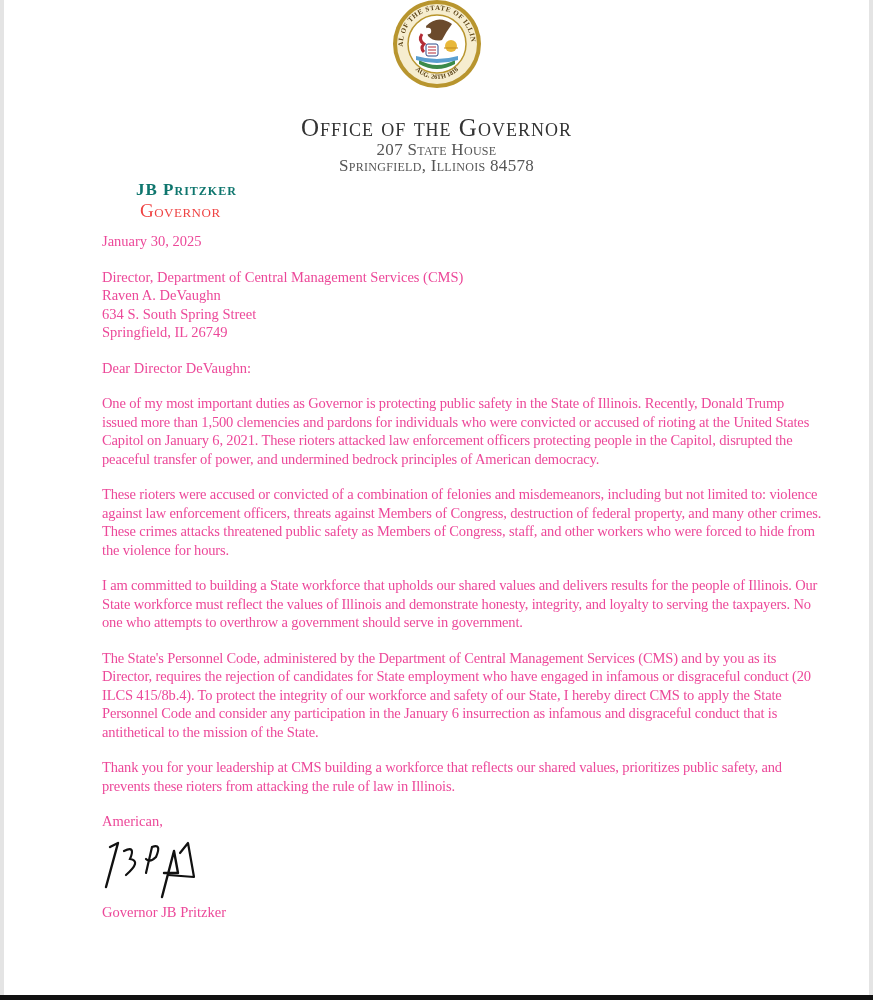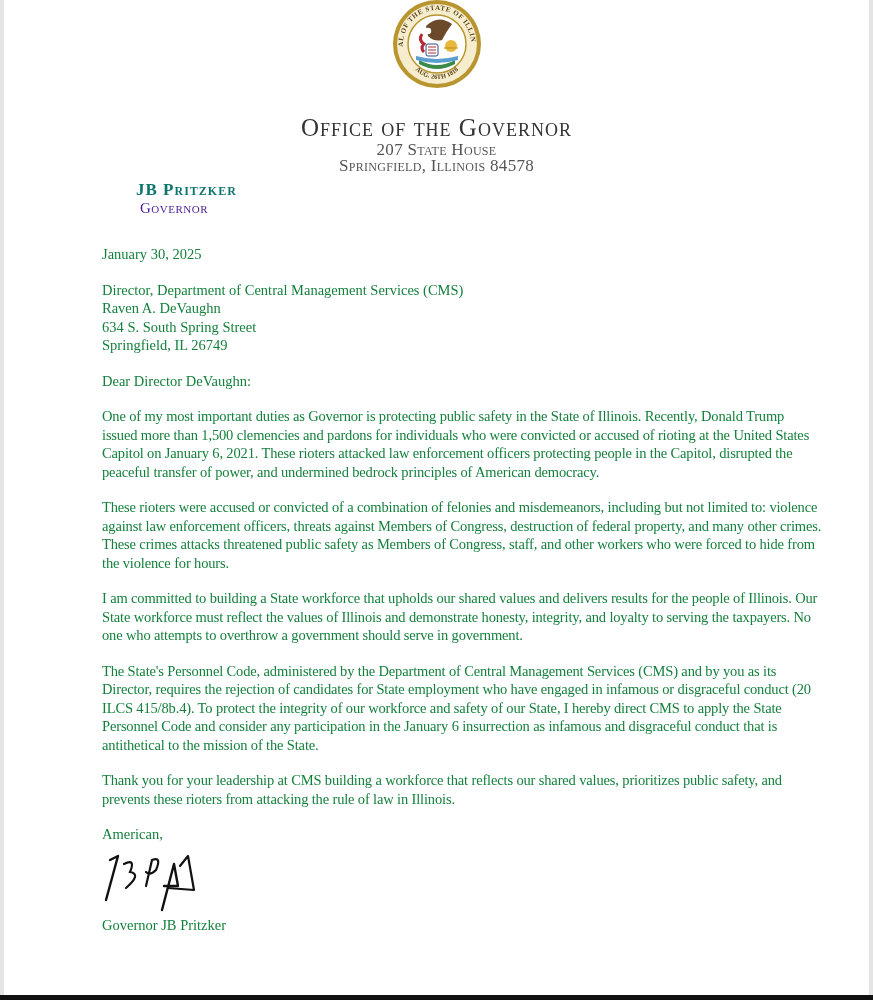--- a/index.html
+++ b/index.html
@@ -35,25 +35,25 @@
   .addr1 { top: 140px; }
   .addr2 { top: 156px; }
   .gov-name {
     position: absolute; left: 136px; top: 180px;
     font-family: "Liberation Serif", serif; font-variant: small-caps; font-weight: bold;
     font-size: 17px; color: #0f766e; letter-spacing: 1px;
   }
   .gov-title {
     position: absolute; left: 140px; top: 200px;
     font-family: "Liberation Serif", serif; font-variant: small-caps;
-    font-size: 15px; color: #4c1d95; letter-spacing: 0.5px;
+    font-size: 19px; color: #ef4444; letter-spacing: 0.5px;
   }
   .letter {
-    position: absolute; left: 102px; top: 245px; width: 720px;
-    font-family: "Liberation Serif", serif; font-size: 14.5px; line-height: 18.5px; color: #15803d;
+    position: absolute; left: 102px; top: 232px; width: 720px;
+    font-family: "Liberation Serif", serif; font-size: 14.5px; line-height: 18.5px; color: #ec4899;
   }
   .letter p { margin: 0; }
   .date { margin-bottom: 17px !important; }
   .recipient { margin-bottom: 17px !important; }
   .salutation { margin-bottom: 17px !important; }
   .para { margin-bottom: 17px !important; letter-spacing: -0.15px; }
   .closing { margin-top: 2px !important; }
   .signature { display: block; width: 120px; height: 70px; margin: 2px 0 0 0; }
   .signer { margin-top: 0px !important; }
 </style>

